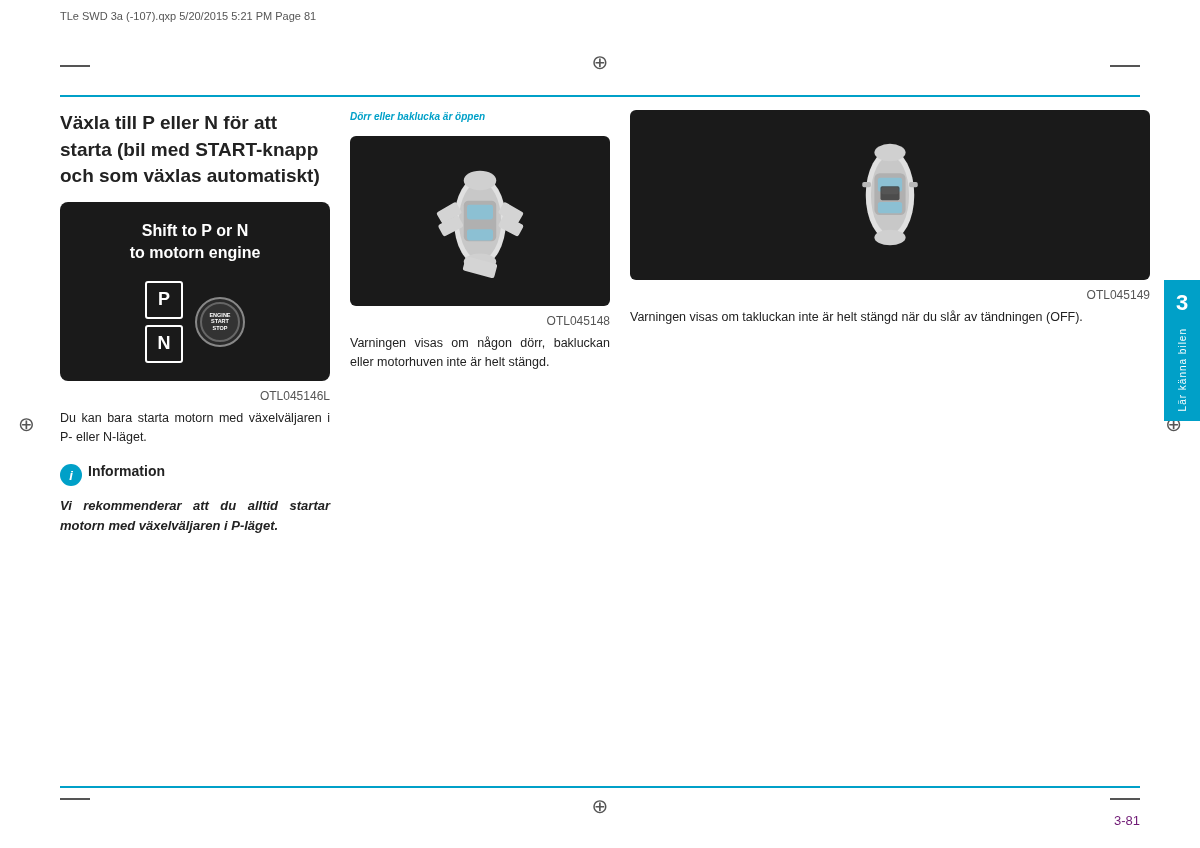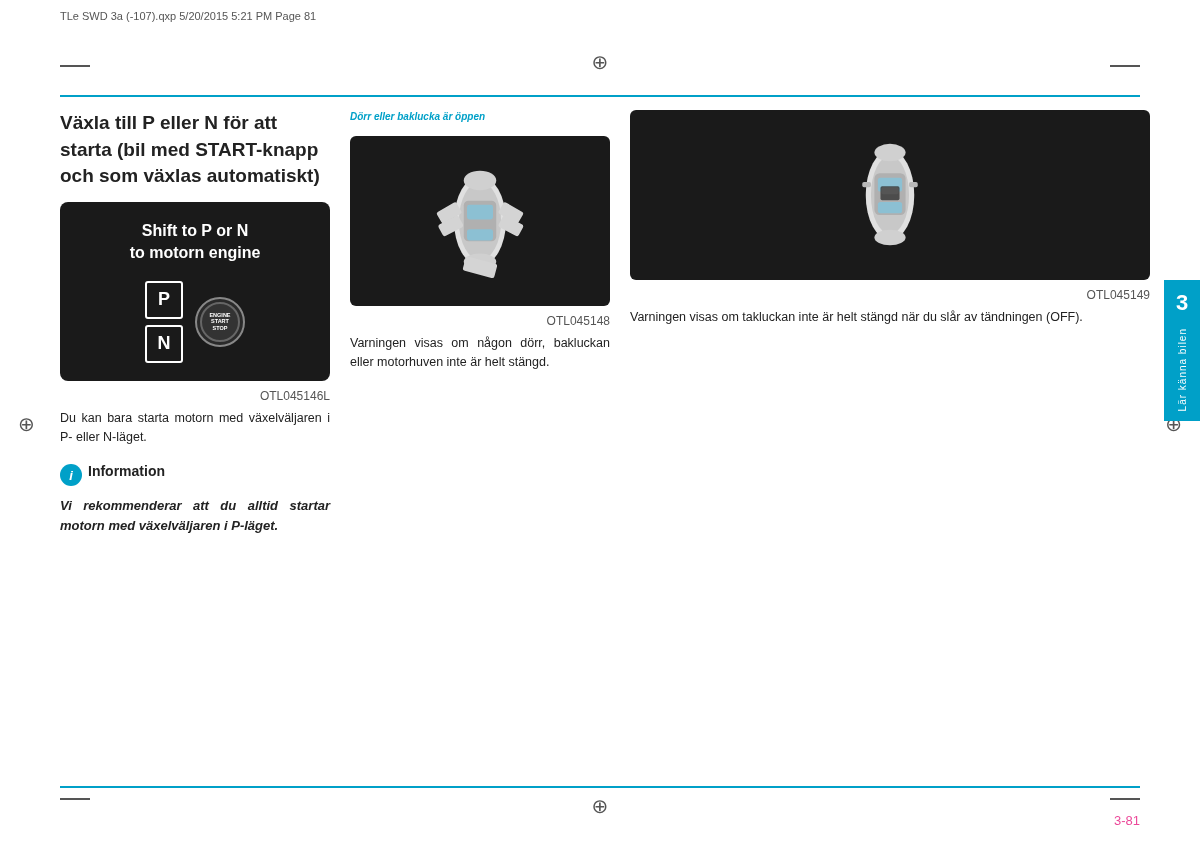--- a/index.html
+++ b/index.html
@@ -270,21 +270,21 @@
       text-align: justify;
       margin-top: 6px;
     }
 
     
     .page-number {
       position: absolute;
       bottom: 20px;
       right: 60px;
       font-size: 13px;
-      color: #ec4899;
+      color: #701a75;
     }
 
     
     .ch-top-center {
       position: absolute;
       top: 50px;
       left: 50%;
       transform: translateX(-50%);
     }
     .ch-bottom-center {

